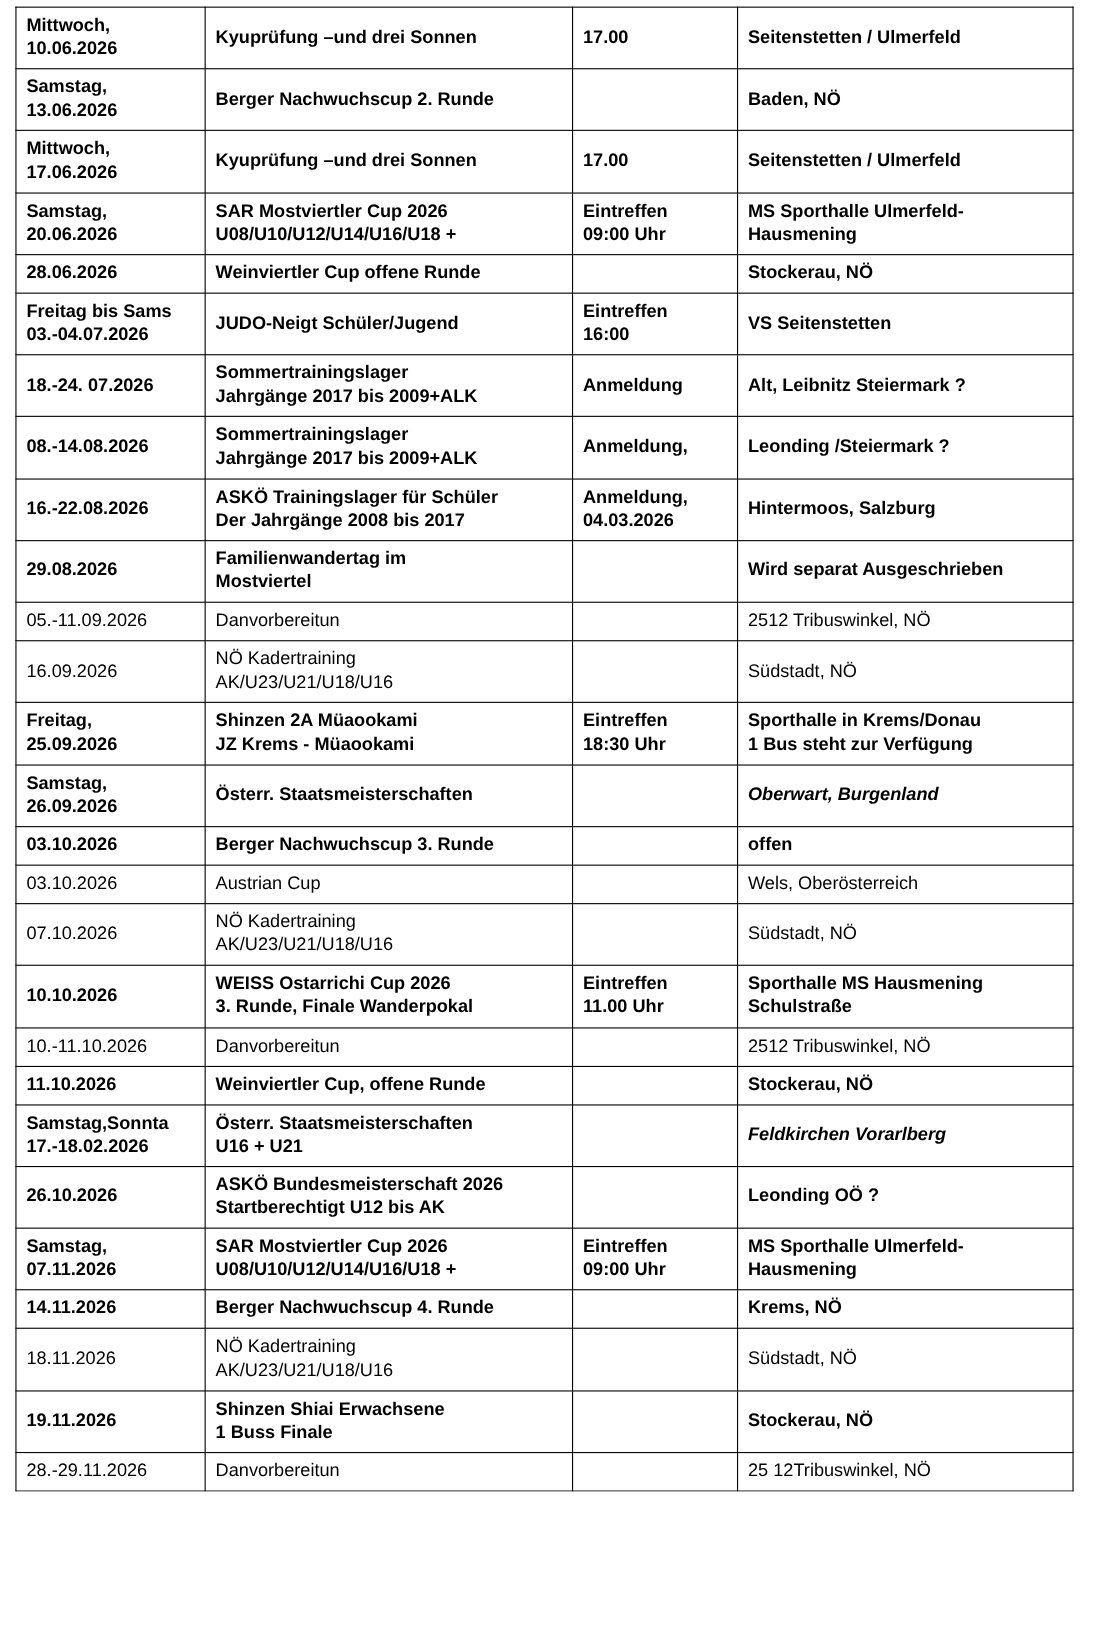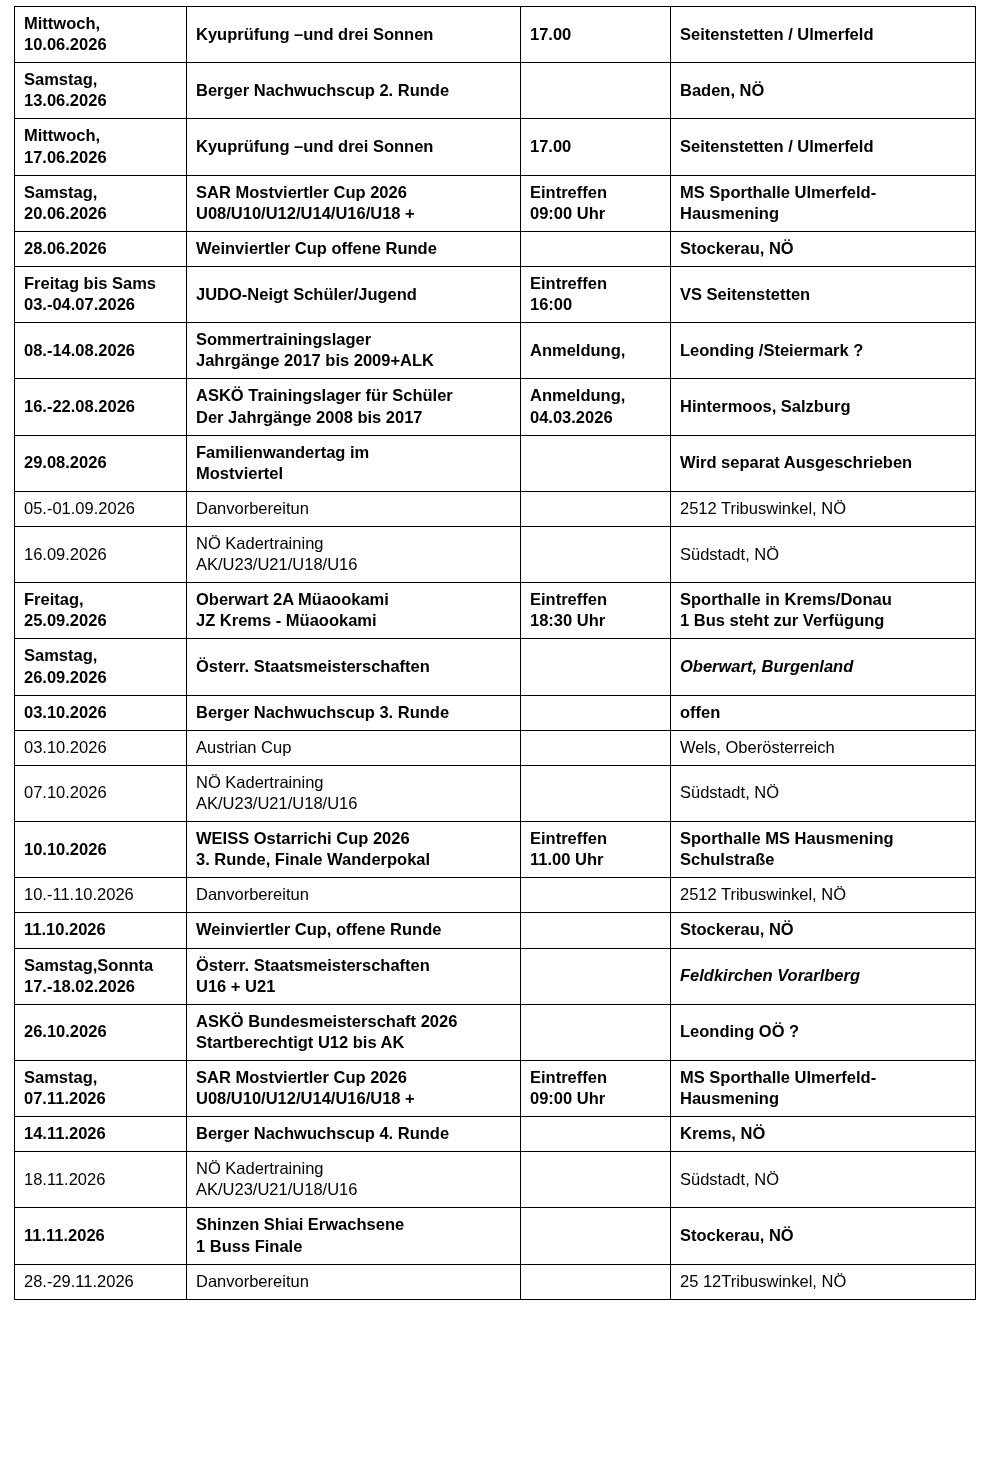--- a/index.html
+++ b/index.html
@@ -131,27 +131,42 @@
         <td class="bold cell-time">
           <span class="line">Eintreffen</span>
           <span class="line">16:00</span>
         </td>
         <td class="bold cell-place">
           <span class="line">VS Seitenstetten</span>
         </td>
       </tr>
       <tr>
         <td class="bold cell-date">
-          <span class="line">08.-14.08.2026</span>
+          <span class="line">18.-24. 07.2026</span>
         </td>
         <td class="bold cell-event">
           <span class="line">Sommertrainingslager</span>
           <span class="line">Jahrgänge 2017 bis 2009+ALK</span>
         </td>
         <td class="bold cell-time">
+          <span class="line">Anmeldung</span>
+        </td>
+        <td class="bold cell-place">
+          <span class="line">Alt, Leibnitz Steiermark  ?</span>
+        </td>
+      </tr>
+      <tr>
+        <td class="bold cell-date">
+          <span class="line">08.-14.08.2026</span>
+        </td>
+        <td class="bold cell-event">
+          <span class="line">Sommertrainingslager</span>
+          <span class="line">Jahrgänge 2017 bis 2009+ALK</span>
+        </td>
+        <td class="bold cell-time">
           <span class="line">Anmeldung,</span>
         </td>
         <td class="bold cell-place">
           <span class="line">Leonding /Steiermark    ?</span>
         </td>
       </tr>
       <tr>
         <td class="bold cell-date">
           <span class="line">16.-22.08.2026</span>
         </td>
@@ -175,21 +190,21 @@
           <span class="line">Familienwandertag im</span>
           <span class="line">Mostviertel</span>
         </td>
         <td class="bold cell-time"></td>
         <td class="bold cell-place">
           <span class="line">Wird separat Ausgeschrieben</span>
         </td>
       </tr>
       <tr>
         <td class="normal cell-date">
-          <span class="line">05.-01.09.2026</span>
+          <span class="line">05.-11.09.2026</span>
         </td>
         <td class="normal cell-event">
           <span class="line">Danvorbereitun</span>
         </td>
         <td class="normal cell-time"></td>
         <td class="normal cell-place">
           <span class="line">2512 Tribuswinkel, NÖ</span>
         </td>
       </tr>
       <tr>
@@ -204,21 +219,21 @@
         <td class="normal cell-place">
           <span class="line">Südstadt, NÖ</span>
         </td>
       </tr>
       <tr>
         <td class="bold cell-date">
           <span class="line">Freitag,</span>
           <span class="line">25.09.2026</span>
         </td>
         <td class="bold cell-event">
-          <span class="line">Oberwart 2A  Müaookami</span>
+          <span class="line">Shinzen 2A  Müaookami</span>
           <span class="line">JZ Krems - Müaookami</span>
         </td>
         <td class="bold cell-time">
           <span class="line">Eintreffen</span>
           <span class="line">18:30 Uhr</span>
         </td>
         <td class="bold cell-place">
           <span class="line">Sporthalle in Krems/Donau</span>
           <span class="line">1 Bus steht zur Verfügung</span>
         </td>
@@ -379,21 +394,21 @@
           <span class="line">NÖ Kadertraining</span>
           <span class="line">AK/U23/U21/U18/U16</span>
         </td>
         <td class="normal cell-time"></td>
         <td class="normal cell-place">
           <span class="line">Südstadt, NÖ</span>
         </td>
       </tr>
       <tr>
         <td class="bold cell-date">
-          <span class="line">11.11.2026</span>
+          <span class="line">19.11.2026</span>
         </td>
         <td class="bold cell-event">
           <span class="line">Shinzen Shiai  Erwachsene</span>
           <span class="line">1 Buss   Finale</span>
         </td>
         <td class="bold cell-time"></td>
         <td class="bold cell-place">
           <span class="line">Stockerau, NÖ</span>
         </td>
       </tr>

